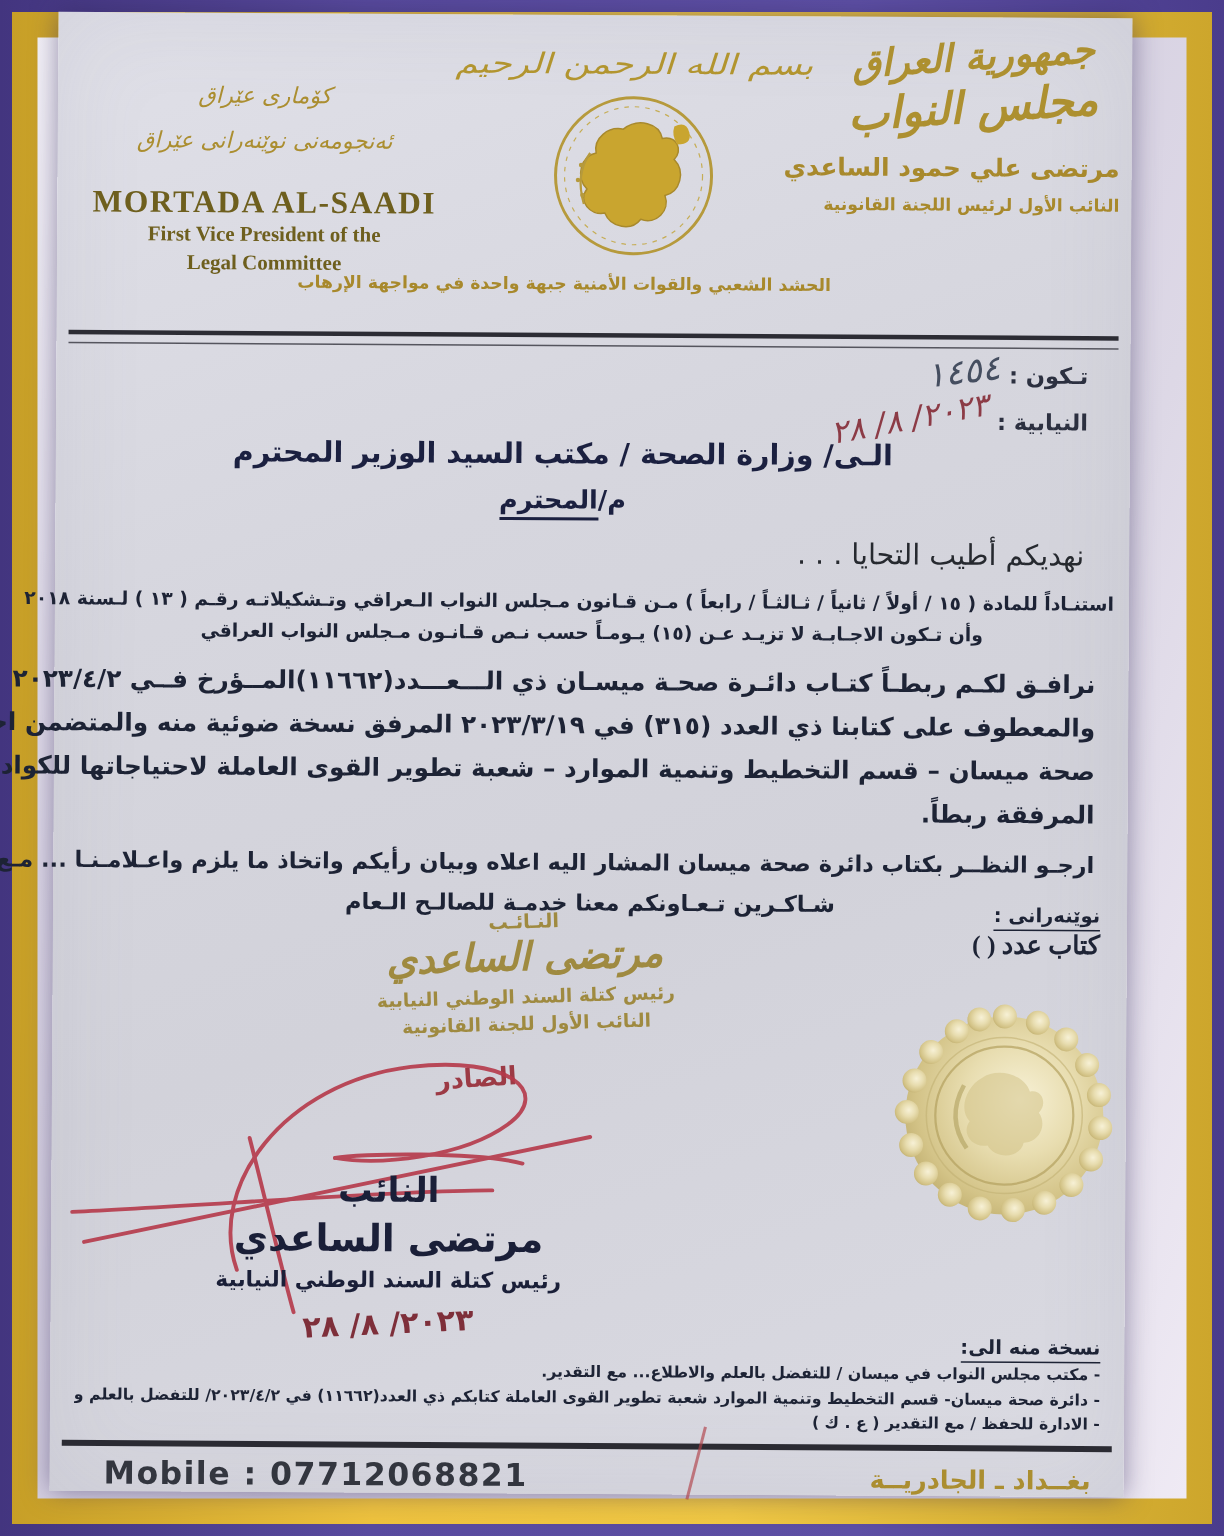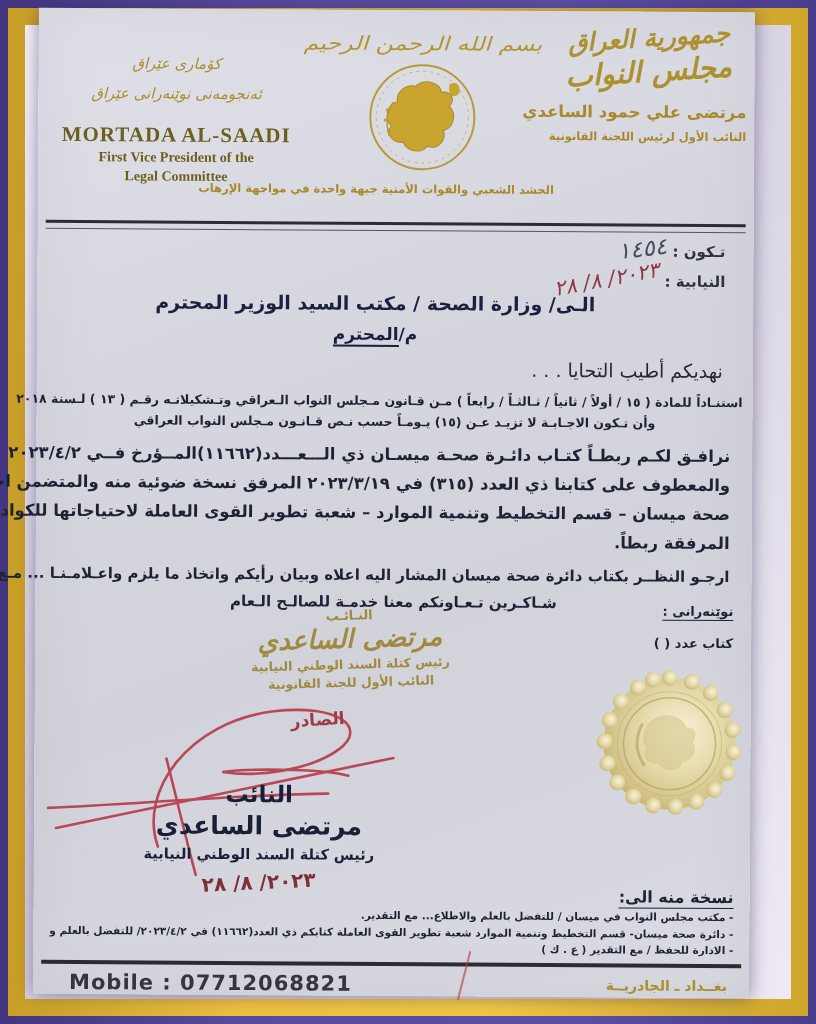--- a/index.html
+++ b/index.html
@@ -46,43 +46,43 @@
   .greeting{right:30px;top:348px;color:#26292f;font-size:19px;font-family:"DejaVu Sans",sans-serif;}
   .legal1{left:10px;right:10px;top:383px;text-align:center;color:#1d2335;font-weight:bold;font-size:12.5px;white-space:nowrap;}
   .legal2{left:10px;right:10px;top:404px;text-align:center;color:#1d2335;font-weight:bold;font-size:12.5px;}
   
   .bodyp{left:22px;right:22px;top:430px;color:#1d2335;font-size:16.5px;font-weight:600;line-height:29px;}
   .jline{text-align:justify;text-align-last:justify;white-space:nowrap;}
   .rline{text-align:right;}
   .p2{left:22px;right:22px;top:556px;color:#1d2335;font-size:15px;font-weight:600;text-align:justify;text-align-last:justify;white-space:nowrap;}
   .thanks{left:0;right:0;top:583px;text-align:center;color:#1d2335;font-weight:bold;font-size:15px;}
   .attach-label{right:18px;top:592px;color:#1d2335;font-weight:bold;font-size:13px;border-bottom:1.5px solid #1d2335;padding-bottom:1px;}
-  .attach-item{right:18px;top:624px;color:#1d2335;font-size:13px;font-weight:600;}
+  .attach-item{right:18px;top:608px;color:#1d2335;font-size:17px;font-weight:600;font-family:Liberation Serif, serif;}
   
   .stamp{left:170px;top:598px;width:290px;text-align:center;color:#9f8a40;transform:rotate(-2deg);}
   .stamp .s1{font-size:13px;font-weight:bold;}
   .stamp .s2{font-size:26px;font-weight:bold;font-style:italic;margin-top:1px;}
   .stamp .s3,.stamp .s4{font-size:12.5px;font-weight:bold;margin-top:3px;}
   .issued{left:256px;top:700px;color:#9c3a45;font-size:17px;font-weight:bold;transform:rotate(-4deg);}
   
   .sig-svg{left:4px;top:688px;}
   .sig-block{left:60px;top:772px;width:330px;text-align:center;}
   .sig-title{color:#1a1f38;font-weight:bold;font-size:23px;}
   .sig-name{color:#1a1f38;font-weight:bold;font-size:25px;margin-top:4px;}
   .sig-role{color:#1a1f38;font-weight:bold;font-size:14.5px;margin-top:6px;}
   .sig-date{color:#7e2f3a;font-weight:bold;font-size:20px;margin-top:8px;letter-spacing:2px;transform:rotate(-3deg);}
   
   .seal{left:560px;top:652px;}
   
   .cc{right:16px;left:16px;top:876px;color:#1d2335;text-align:right;}
-  .cc-label{font-size:16px;font-weight:bold;border-bottom:1.5px solid #1d2335;display:inline-block;padding-bottom:1px;}
+  .cc-label{font-size:13px;font-weight:bold;border-bottom:1.5px solid #1d2335;display:inline-block;padding-bottom:1px;}
   .cc-item{font-size:10.5px;font-weight:600;line-height:16.5px;white-space:nowrap;overflow:hidden;}
   .thick-line{left:8px;right:8px;top:952px;height:3.5px;background:#2b2b33;}
   .footer-mobile{left:36px;top:962px;direction:ltr;color:#33363f;font-weight:bold;font-size:21px;letter-spacing:1px;}
-  .footer-city{right:22px;top:966px;color:#ab8e30;font-weight:bold;font-size:14px;}
+  .footer-city{right:22px;top:966px;color:#ab8e30;font-weight:bold;font-size:17px;}
   .pen-mark{left:430px;top:940px;width:2px;height:50px;background:#b04048;opacity:.65;transform:rotate(14deg);}
 </style>
 </head>
 <body>
 
 <div class="gold-frame">
   <div class="photo-mat"></div>
 </div>
 
 <div class="paper">

